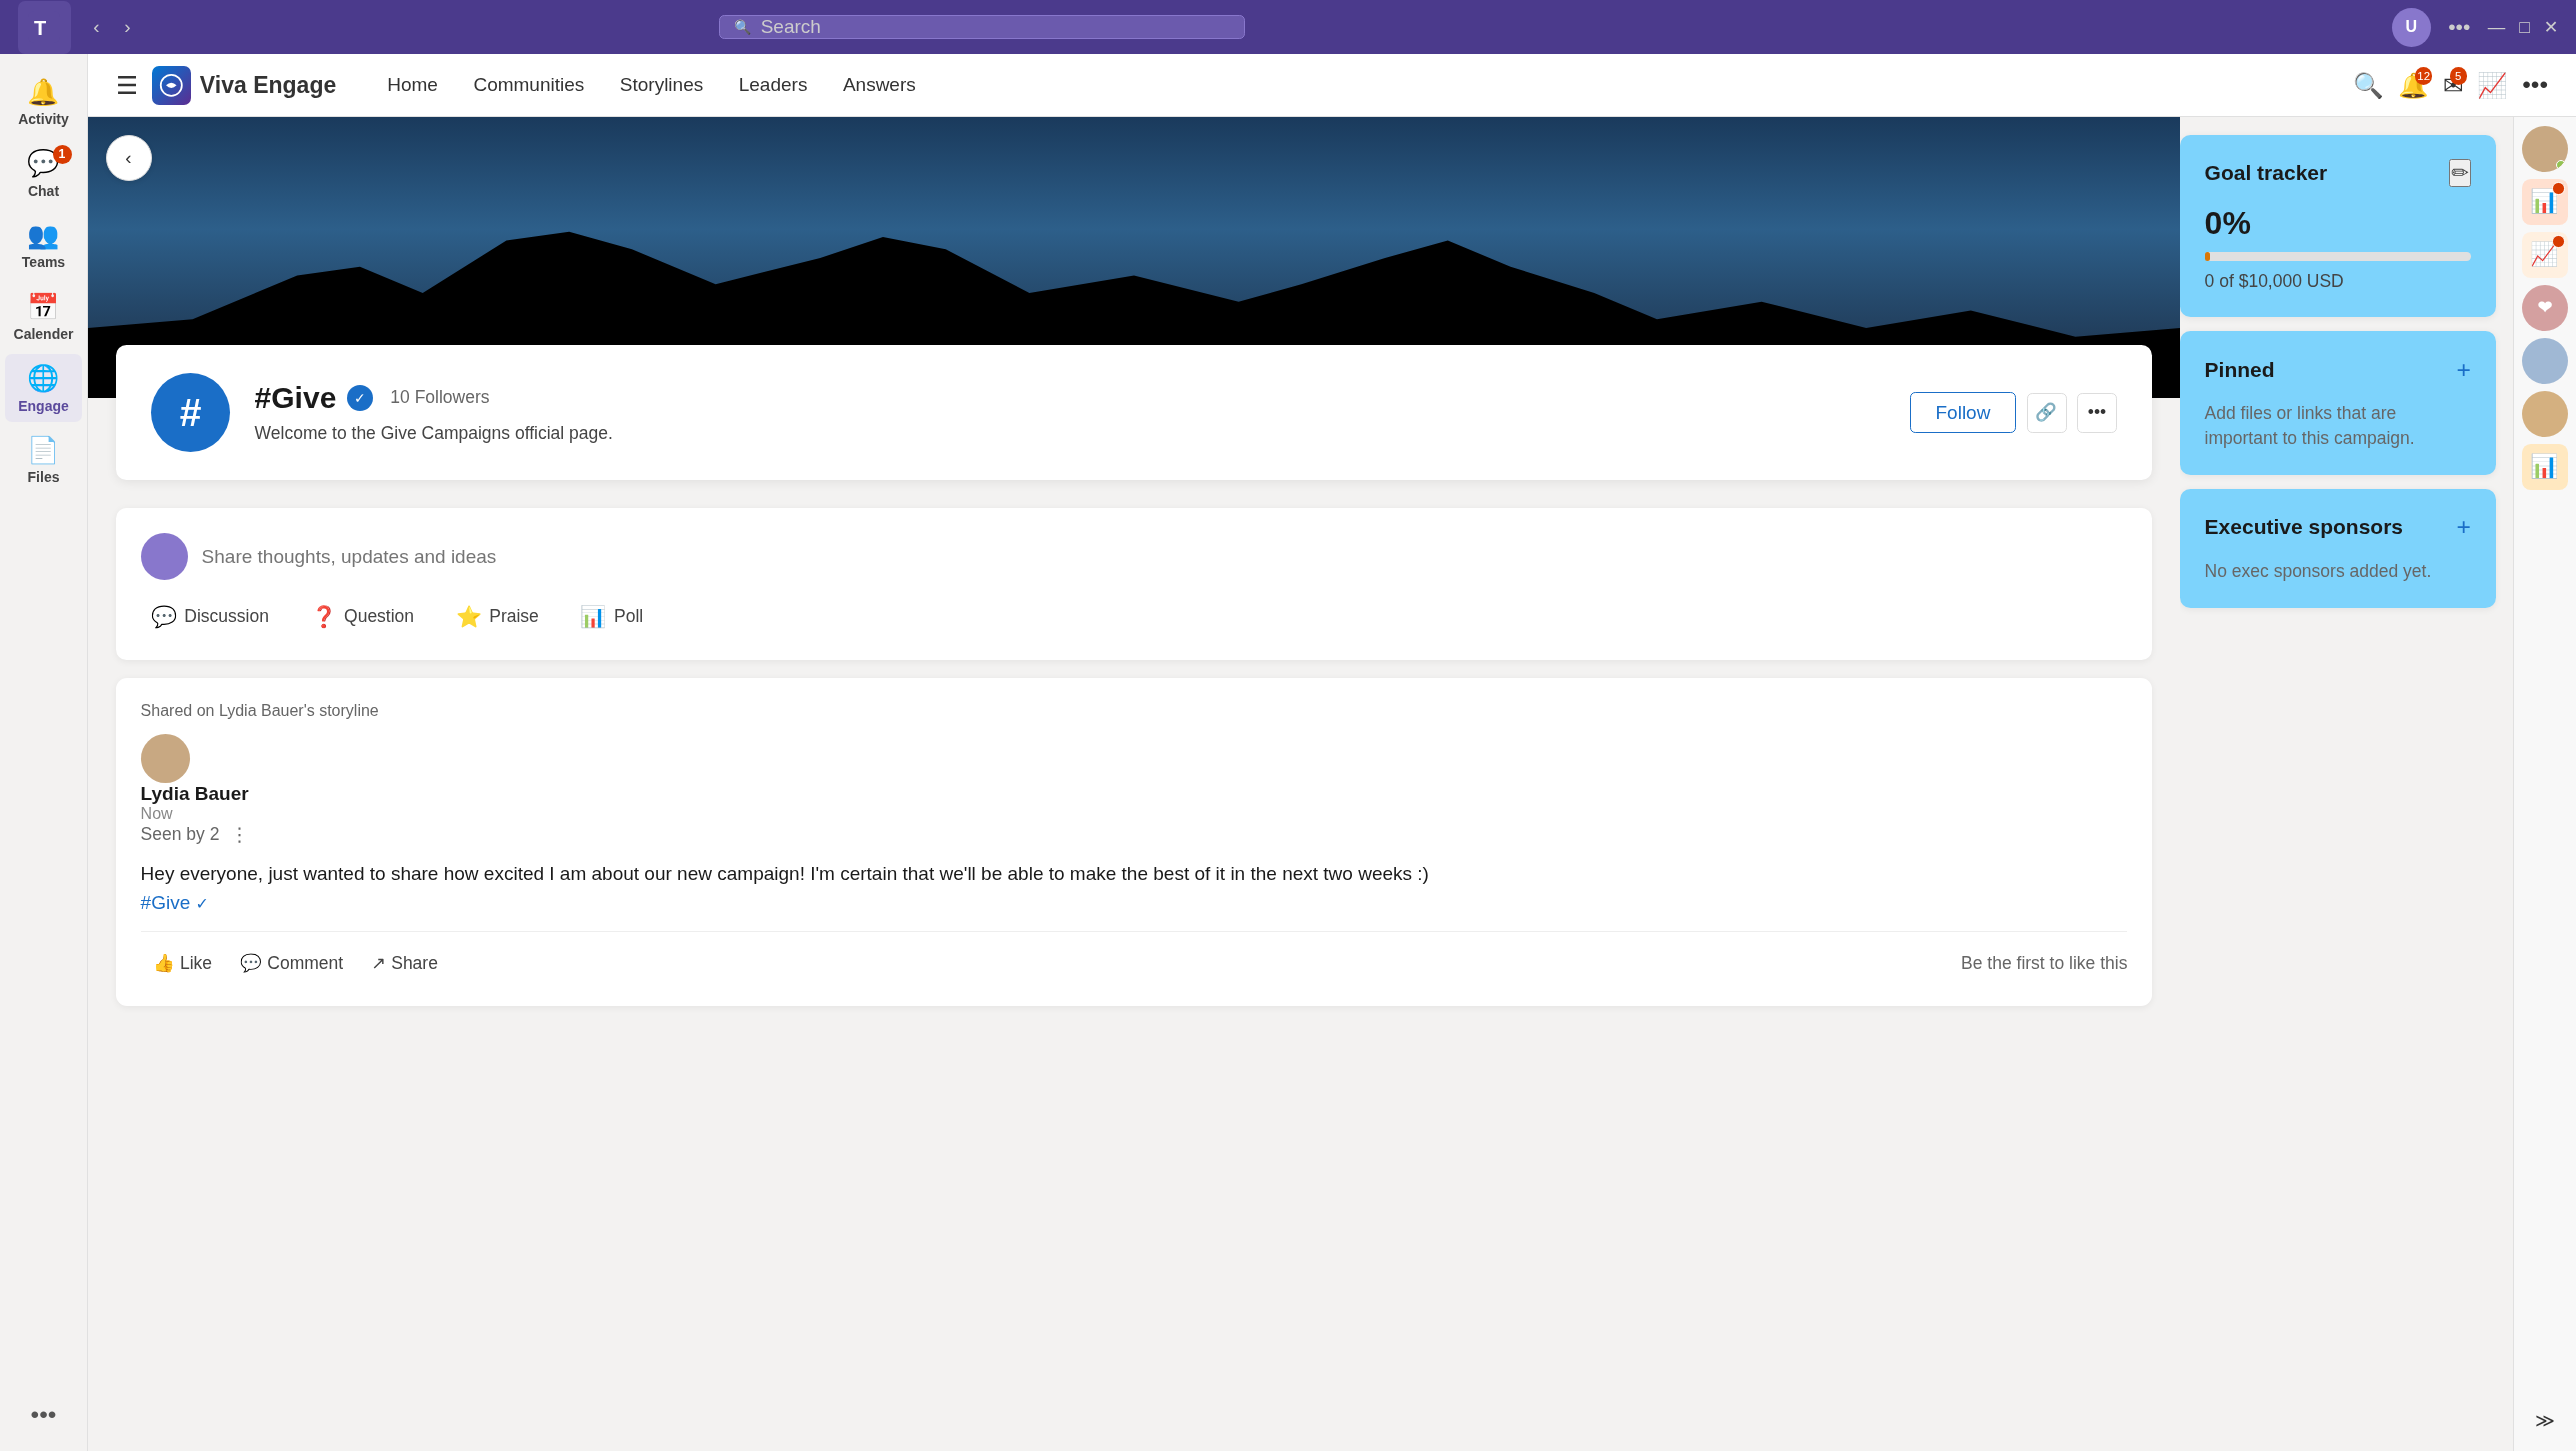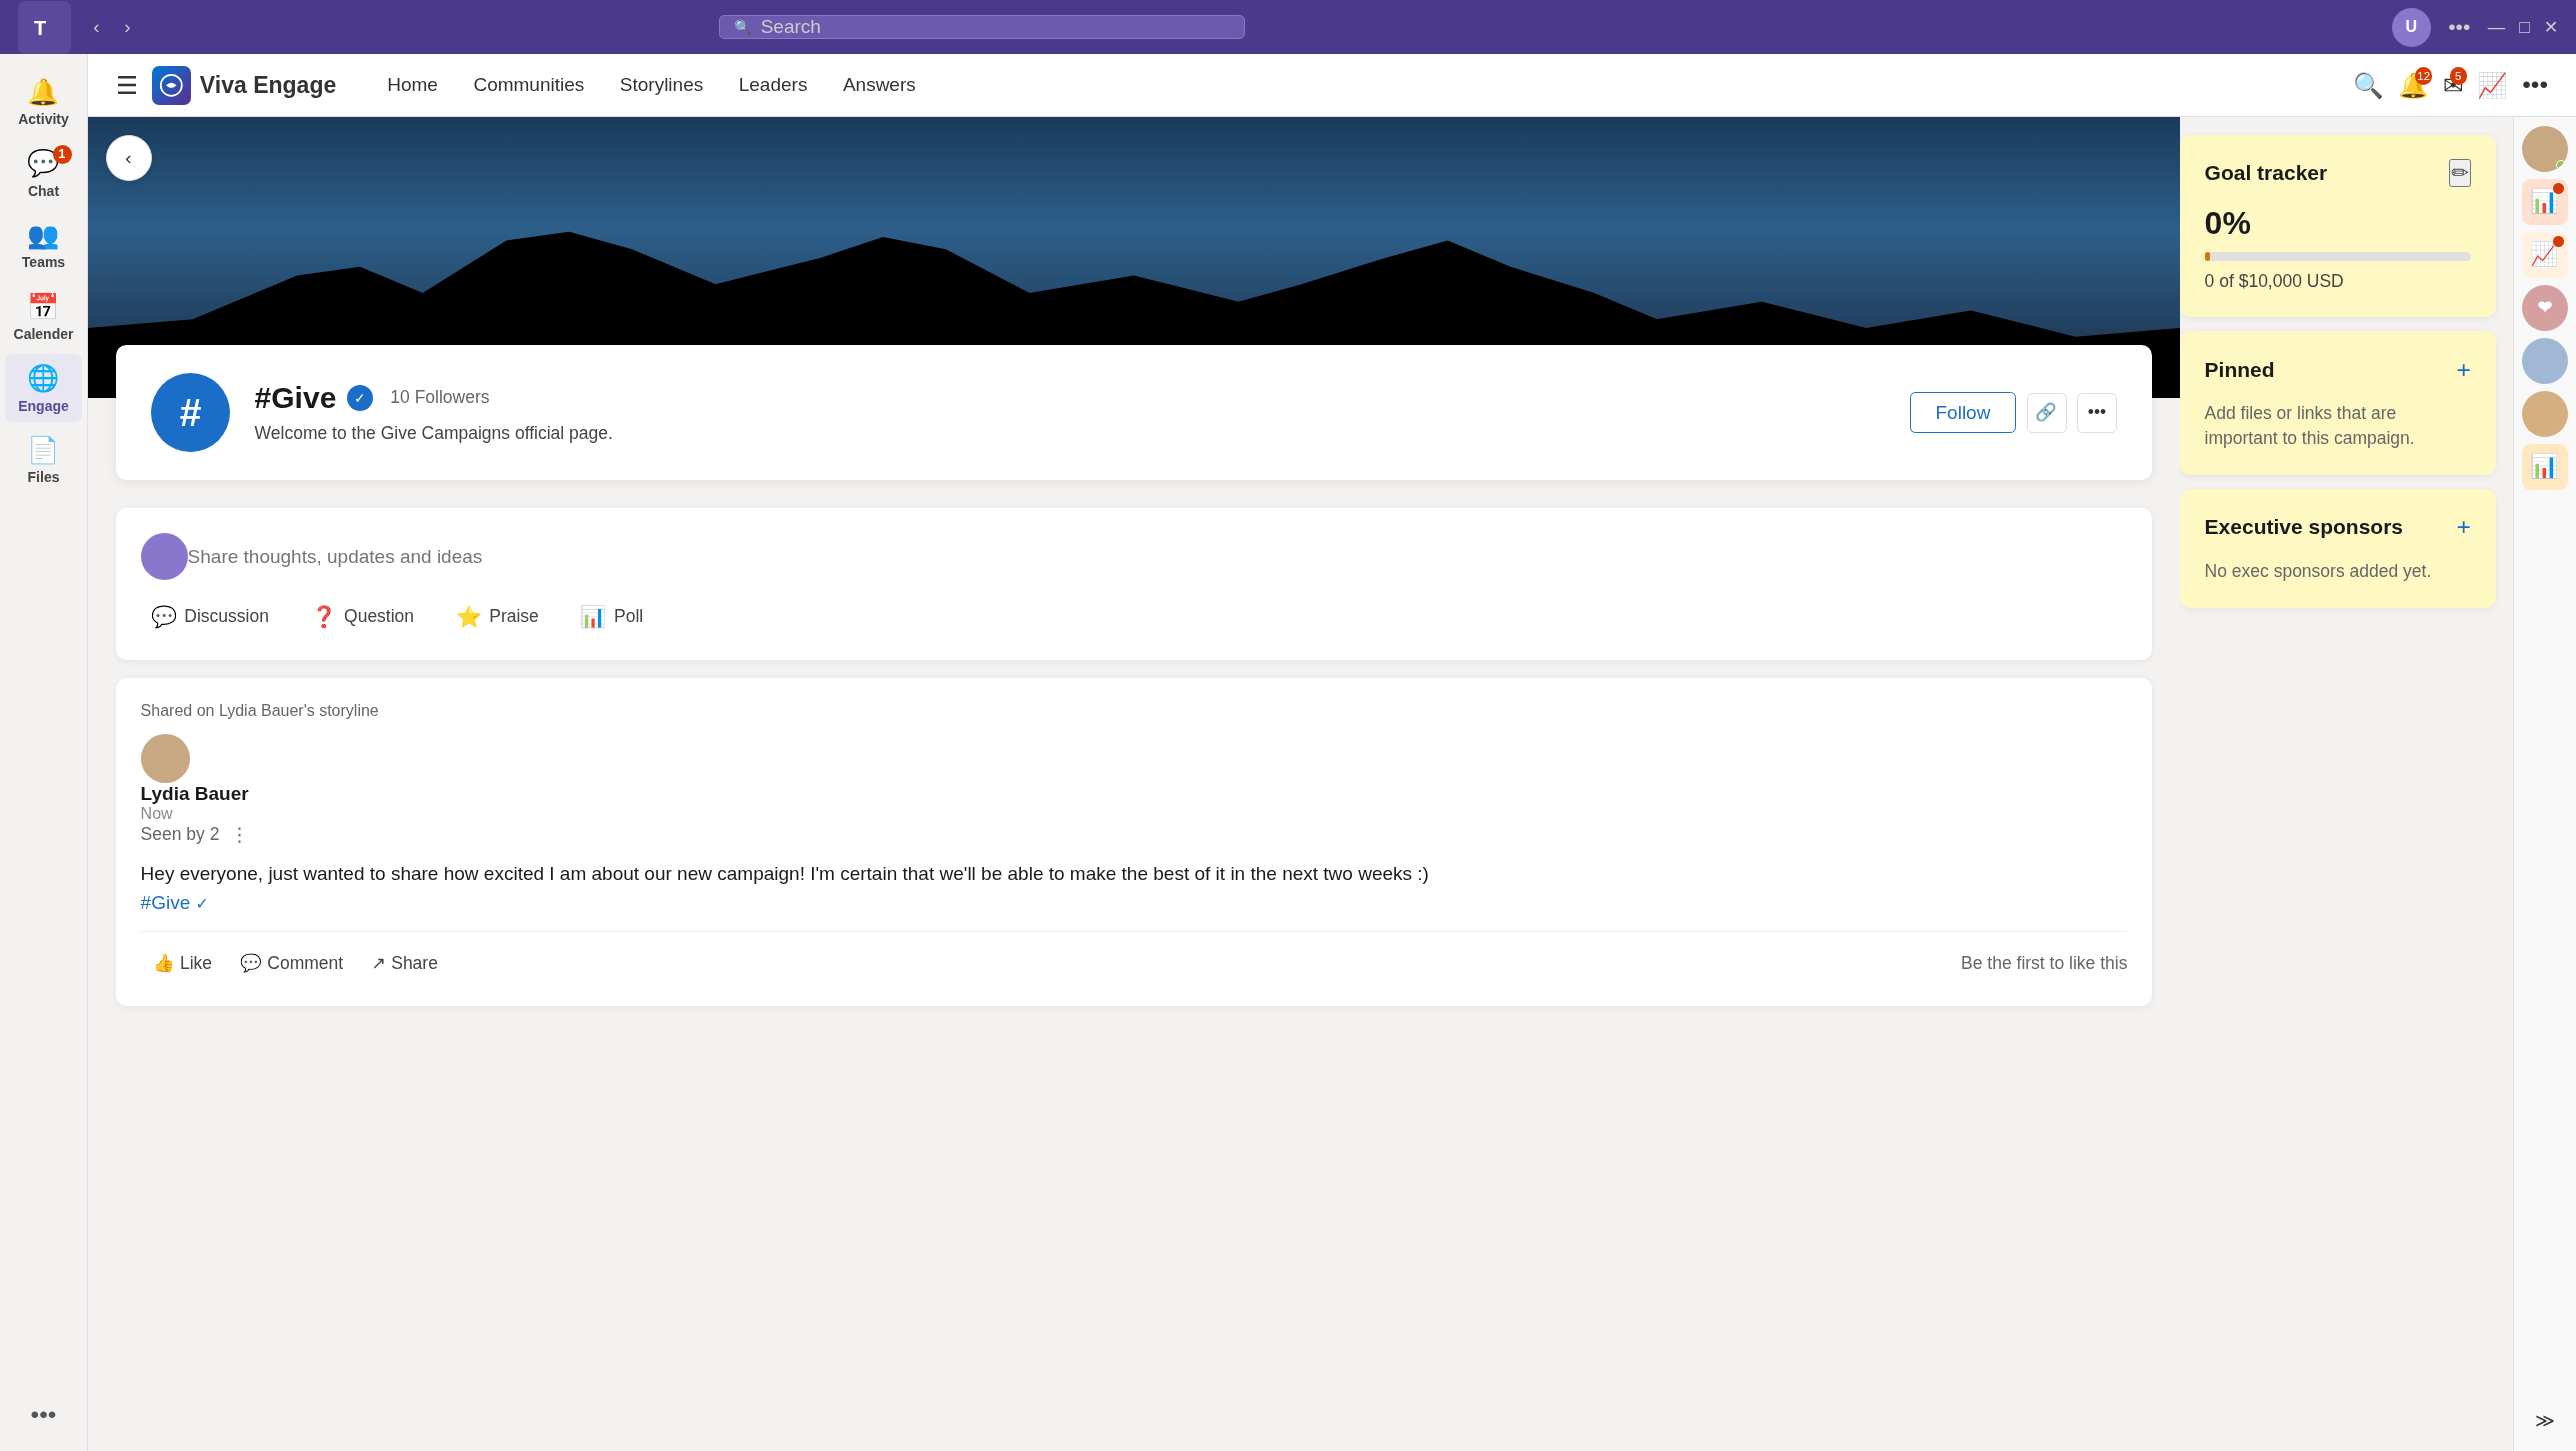--- a/index.html
+++ b/index.html
@@ -216,21 +216,21 @@
     
     .post-area {
       background: white;
       margin: -24.6px 28px 17.5px;
       border-radius: 10.5px;
       padding: 24.6px;
       box-shadow: 0 1.8px 7px rgba(0,0,0,0.06);
       position: relative; z-index: 1;
     }
     .compose-row {
-      display: flex; align-items: center; margin-bottom: 17.5px;
+      display: flex; align-items: center; gap: 14px; margin-bottom: 17.5px;
     }
     .compose-avatar {
       width: 47px; height: 47px; border-radius: 50%;
       background: #8877cc; flex-shrink: 0;
       overflow: hidden;
     }
     .compose-input {
       flex: 1; border: none; background: none; font-size: 19px;
       color: #888; outline: none; cursor: pointer;
     }
@@ -280,21 +280,21 @@
       width: 333px;
       background: #f3f2f1;
       padding: 17.5px 17.5px 17.5px 0;
       overflow-y: auto;
       flex-shrink: 0;
       display: flex;
       flex-direction: column;
       gap: 14px;
     }
     .sidebar-card {
-      background: #fef9c3; border-radius: 10.5px; padding: 24.6px;
+      background: #7dd3fc; border-radius: 10.5px; padding: 24.6px;
       box-shadow: 0 1.8px 7px rgba(0,0,0,0.06);
     }
     .sidebar-card-header {
       display: flex; align-items: center; justify-content: space-between;
       margin-bottom: 17.5px;
     }
     .sidebar-card-title { font-size: 21px; font-weight: 700; color: #1a1a1a; }
     .sidebar-card-icon { color: #444; font-size: 21px; cursor: pointer; }
     .goal-percent { font-size: 32px; font-weight: 700; color: #1a1a1a; margin-bottom: 10.5px; }
     .goal-bar-bg {

